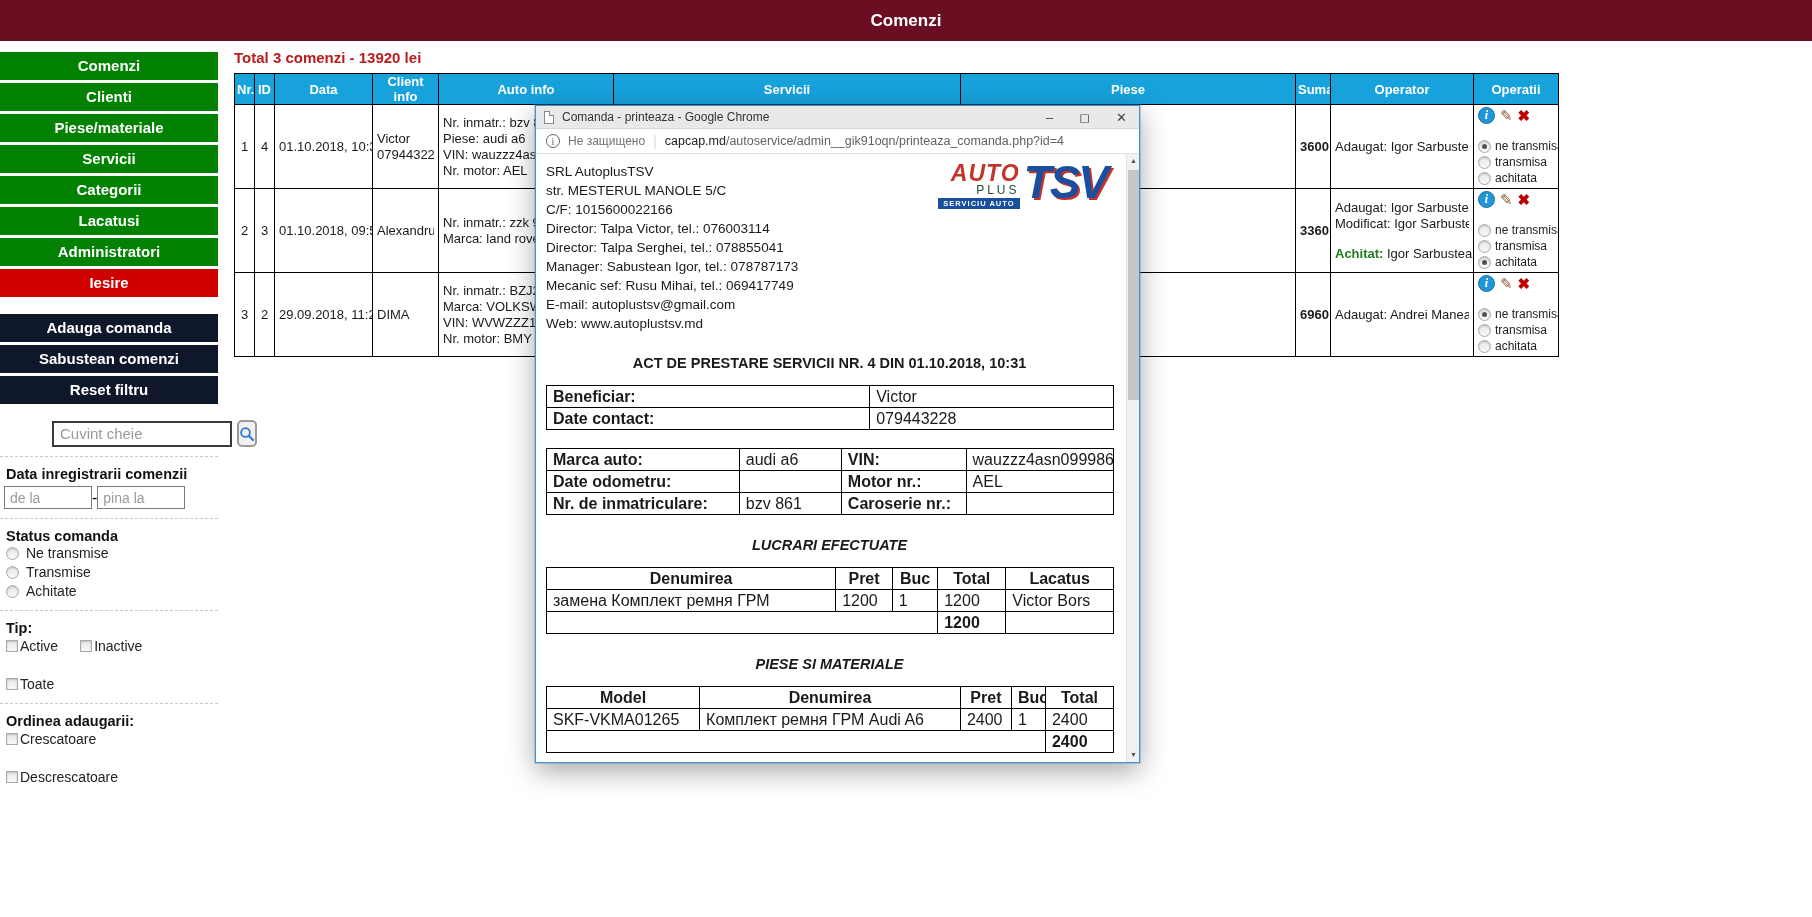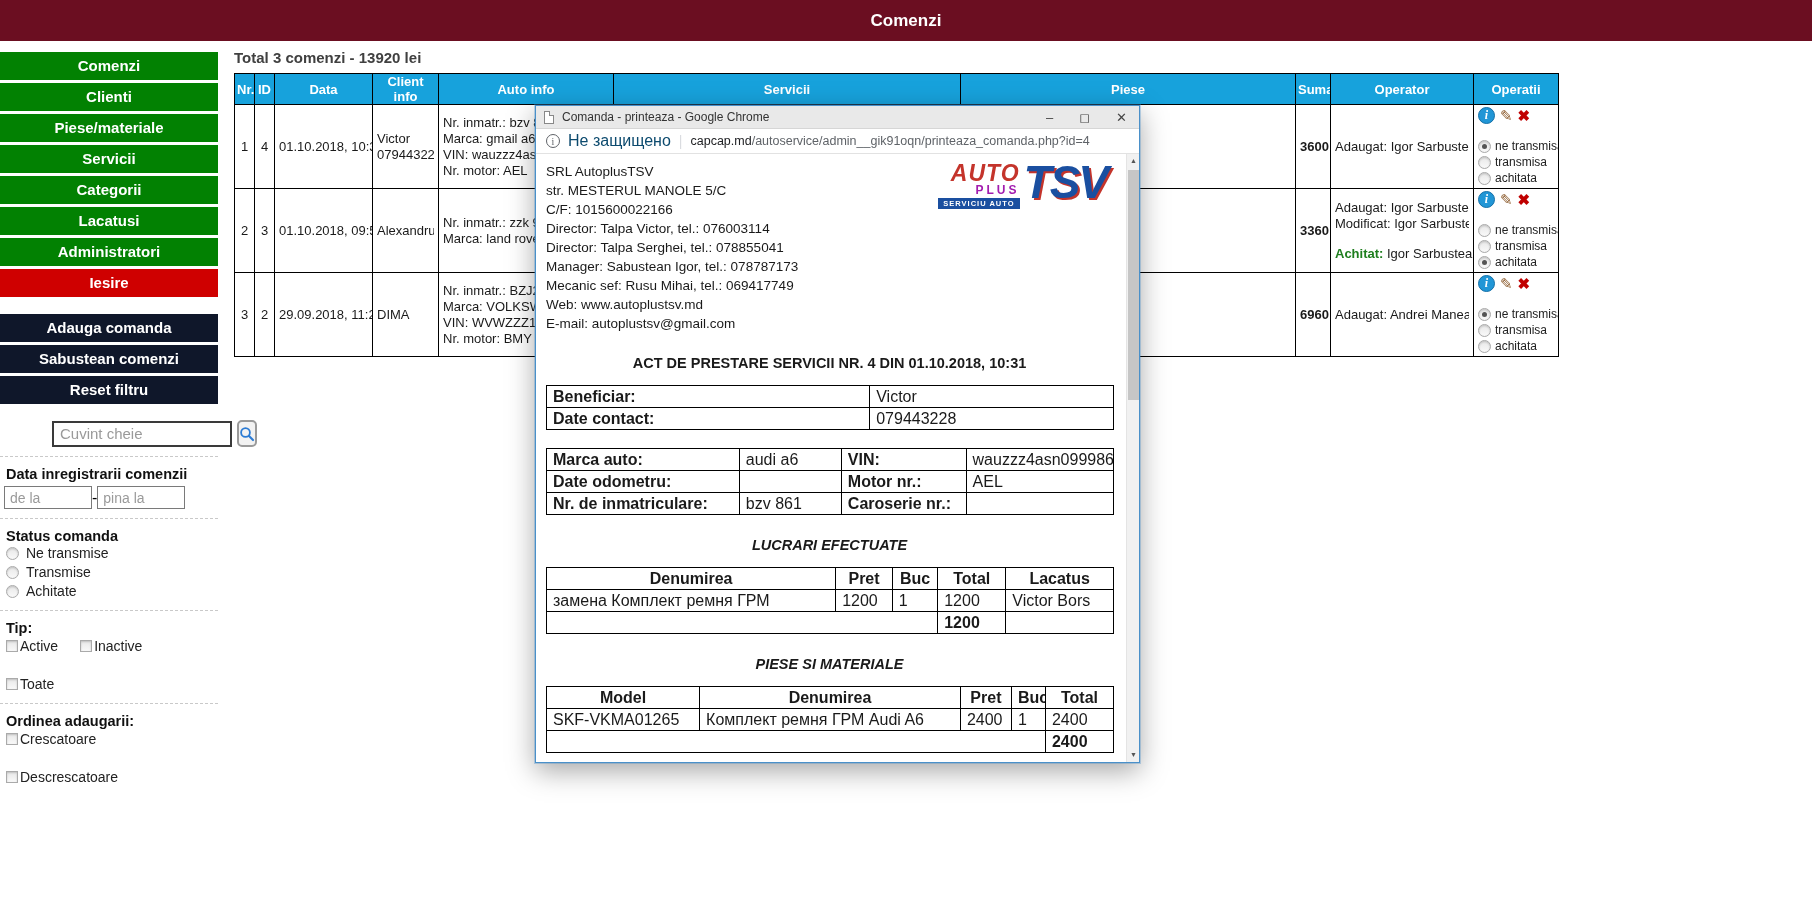--- a/index.html
+++ b/index.html
@@ -31,21 +31,21 @@
   .opt-inline{display:flex;align-items:center;gap:2px;font-size:14px;color:#222;}
   .opt-inline-wrap{display:flex;gap:22px;padding:2px 6px;flex-wrap:wrap;}
   .rd{width:13px;height:13px;min-width:13px;border-radius:50%;background:linear-gradient(#e8e8e8,#f9f9f9);
     border:1px solid #aaa;display:inline-block;position:relative;box-shadow:inset 0 1px 2px rgba(0,0,0,.18);}
   .rd.sel::after{content:'';position:absolute;left:3px;top:3px;width:5px;height:5px;border-radius:50%;background:#555;}
   .cb{width:12px;height:12px;min-width:12px;background:linear-gradient(#e8e8e8,#f9f9f9);border:1px solid #aaa;
     display:inline-block;box-shadow:inset 0 1px 2px rgba(0,0,0,.18);}
 
   
   .main{position:absolute;left:234px;top:49px;width:1326px;}
-  .total-title{font-weight:bold;font-size:15px;color:#404040;}
+  .total-title{font-weight:bold;font-size:15px;color:#b91c1c;}
   table.grid{border-collapse:collapse;table-layout:fixed;width:1324px;margin-top:7px;}
   table.grid th{background:#17A2DC;color:#fff;font-size:13px;font-weight:bold;border:1px solid #000;height:20px;padding:0 2px;overflow:hidden;}
   table.grid td{border:1px solid #000;font-size:13px;color:#1a1a1a;vertical-align:middle;padding:2px 4px;overflow:hidden;}
   tr.r0{height:82px;} tr.r1{height:82px;} tr.r2{height:75px;}
   td.c-center{text-align:center;}
   td.c-data{text-align:center;font-size:12.5px;white-space:nowrap;}
   .cell-line{line-height:16px;white-space:nowrap;overflow:hidden;}
   td.c-piese{padding-left:187px;}
   td.c-suma{font-weight:bold;text-align:center;font-size:13.5px;}
   td.c-oper{font-size:12.5px;}
@@ -65,36 +65,36 @@
     border:1px solid #4A90C9;box-shadow:0 0 0 1px rgba(74,144,201,.35),0 8px 26px rgba(0,0,0,.35);z-index:50;}
   .pop-titlebar{height:23px;background:#E9E9E9;display:flex;align-items:center;padding:0 8px;border-bottom:1px solid #d6d6d6;}
   .doc-ico{width:10px;height:13px;border:1px solid #888;background:#fff;position:relative;margin-right:8px;}
   .doc-ico::after{content:'';position:absolute;right:-1px;top:-1px;width:4px;height:4px;background:#E9E9E9;border-left:1px solid #888;border-bottom:1px solid #888;}
   .pop-title{font-size:12px;color:#333;flex:1;white-space:nowrap;overflow:hidden;}
   .win-ctl{display:flex;gap:26px;margin-right:4px;}
   .win-ctl span{font-size:13px;color:#444;cursor:pointer;line-height:13px;}
   .pop-urlbar{height:25px;background:#fff;border-bottom:1px solid #e2e2e2;display:flex;align-items:center;padding:0 10px;gap:8px;}
   .ic-circle-i{display:inline-flex;width:14px;height:14px;border-radius:50%;border:1.5px solid #5f6368;color:#5f6368;
     font-size:10px;align-items:center;justify-content:center;font-family:"Liberation Serif",serif;}
-  .sec-text{font-size:16px;color:#0c4a6e;white-space:nowrap;text-align:center;}
+  .sec-text{font-size:12px;color:#737373;white-space:nowrap;text-align:center;}
   .url-sep{color:#dadce0;font-size:14px;}
   .url-text{font-size:12.5px;color:#5f6368;white-space:nowrap;overflow:hidden;}
   .url-host{color:#202124;}
   .pop-content{position:relative;height:608px;background:#fff;overflow:hidden;}
   .pop-scroll{position:absolute;right:0;top:0;bottom:0;width:13px;background:#F1F1F1;border-left:1px solid #e4e4e4;}
   .scr-up,.scr-dn{position:absolute;left:0;width:13px;height:14px;color:#555;font-size:7px;text-align:center;line-height:14px;cursor:pointer;}
   .scr-up{top:0;} .scr-dn{bottom:0;}
   .scr-thumb{position:absolute;left:1px;top:16px;width:11px;height:230px;background:#C6C6C6;cursor:grab;}
 
   .doc{position:relative;padding:8px 26px 0 10px;color:#1a1a1a;}
   .company-line{font-size:13.5px;line-height:19px;white-space:nowrap;}
   .logo{position:absolute;right:32px;top:8px;display:flex;align-items:flex-start;gap:4px;}
   .logo-left{display:flex;flex-direction:column;align-items:flex-end;}
   .logo-auto{font-size:23px;font-weight:bold;font-style:italic;color:#C4342B;letter-spacing:1px;line-height:22px;}
-  .logo-plus{font-size:12px;font-weight:bold;color:#a21caf;letter-spacing:3px;line-height:12px;}
+  .logo-plus{font-size:12px;font-weight:normal;color:#14532d;letter-spacing:3px;line-height:12px;}
   .logo-bar{margin-top:2px;background:#1A4FA0;color:#fff;font-size:7.5px;font-weight:bold;letter-spacing:1px;padding:1px 5px;}
   .logo-tsv{font-size:46px;font-weight:bold;font-style:italic;color:#1A4FA0;line-height:40px;
     text-shadow:2px 2px 0 #C4342B;letter-spacing:-2px;}
   .act-title{text-align:center;font-weight:bold;font-size:14.5px;margin-top:22px;}
   table.doc-t{border-collapse:collapse;table-layout:fixed;width:568px;margin-top:14px;}
   table.doc-t td,table.doc-t th{border:1px solid #000;font-size:16px;padding:1.5px 6px;height:19px;overflow:hidden;white-space:nowrap;text-align:left;}
   table.doc-t th{font-weight:bold;text-align:center;}
   td.b{font-weight:bold;}
   .doc-h{text-align:center;font-weight:bold;font-size:14.5px;margin-top:22px;font-style:italic;}
   .total-line{font-weight:bold;font-size:14px;margin-top:20px;}
@@ -222,21 +222,21 @@
         <tr class="r0">
           <td class="c-center">1</td>
           <td class="c-center">4</td>
           <td class="c-data">01.10.2018, 10:31</td>
           <td>
             <div class="cell-line">Victor</div>
             <div class="cell-line">079443228</div>
           </td>
           <td>
             <div class="cell-line">Nr. inmatr.: bzv 861</div>
-            <div class="cell-line">Marca: gmail a6</div>
+            <div class="cell-line">Piese: audi a6</div>
             <div class="cell-line">VIN: wauzzz4asn099986</div>
             <div class="cell-line">Nr. motor: AEL</div>
           </td>
           <td></td>
           <td class="c-piese">
             <div class="cell-line">ГРМ Audi A6(1x2400=2400)</div>
           </td>
           <td class="c-suma">3600</td>
           <td class="c-oper">
             <div class="cell-line">Adaugat: Igor Sarbustean</div>
@@ -370,22 +370,22 @@
   <div class="pop-content">
     <div class="doc">
       <div id="company">
           <div class="company-line">SRL AutoplusTSV</div>
           <div class="company-line">str. MESTERUL MANOLE 5/C</div>
           <div class="company-line">C/F: 1015600022166</div>
           <div class="company-line">Director: Talpa Victor, tel.: 076003114</div>
           <div class="company-line">Director: Talpa Serghei, tel.: 078855041</div>
           <div class="company-line">Manager: Sabustean Igor, tel.: 078787173</div>
           <div class="company-line">Mecanic sef: Rusu Mihai, tel.: 069417749</div>
+          <div class="company-line">E-mail: autoplustsv@gmail.com</div>
           <div class="company-line">Web: www.autoplustsv.md</div>
-          <div class="company-line">E-mail: autoplustsv@gmail.com</div>
         </div>
       <div class="logo">
         <div class="logo-left">
           <span class="logo-auto">AUTO</span>
           <span class="logo-plus">PLUS</span>
           <span class="logo-bar">SERVICIU AUTO</span>
         </div>
         <span class="logo-tsv">TSV</span>
       </div>
 

